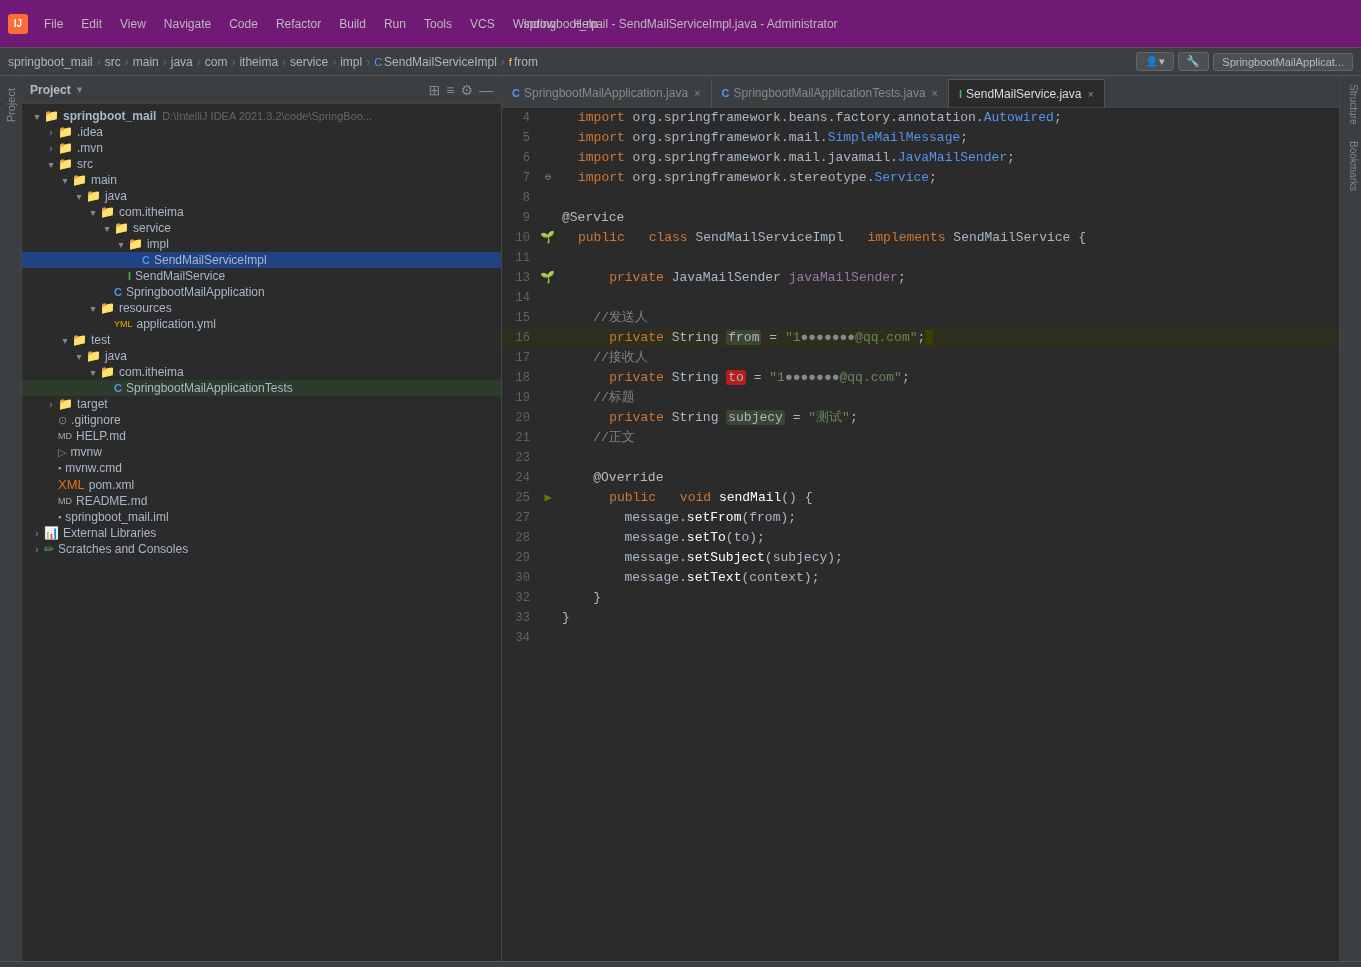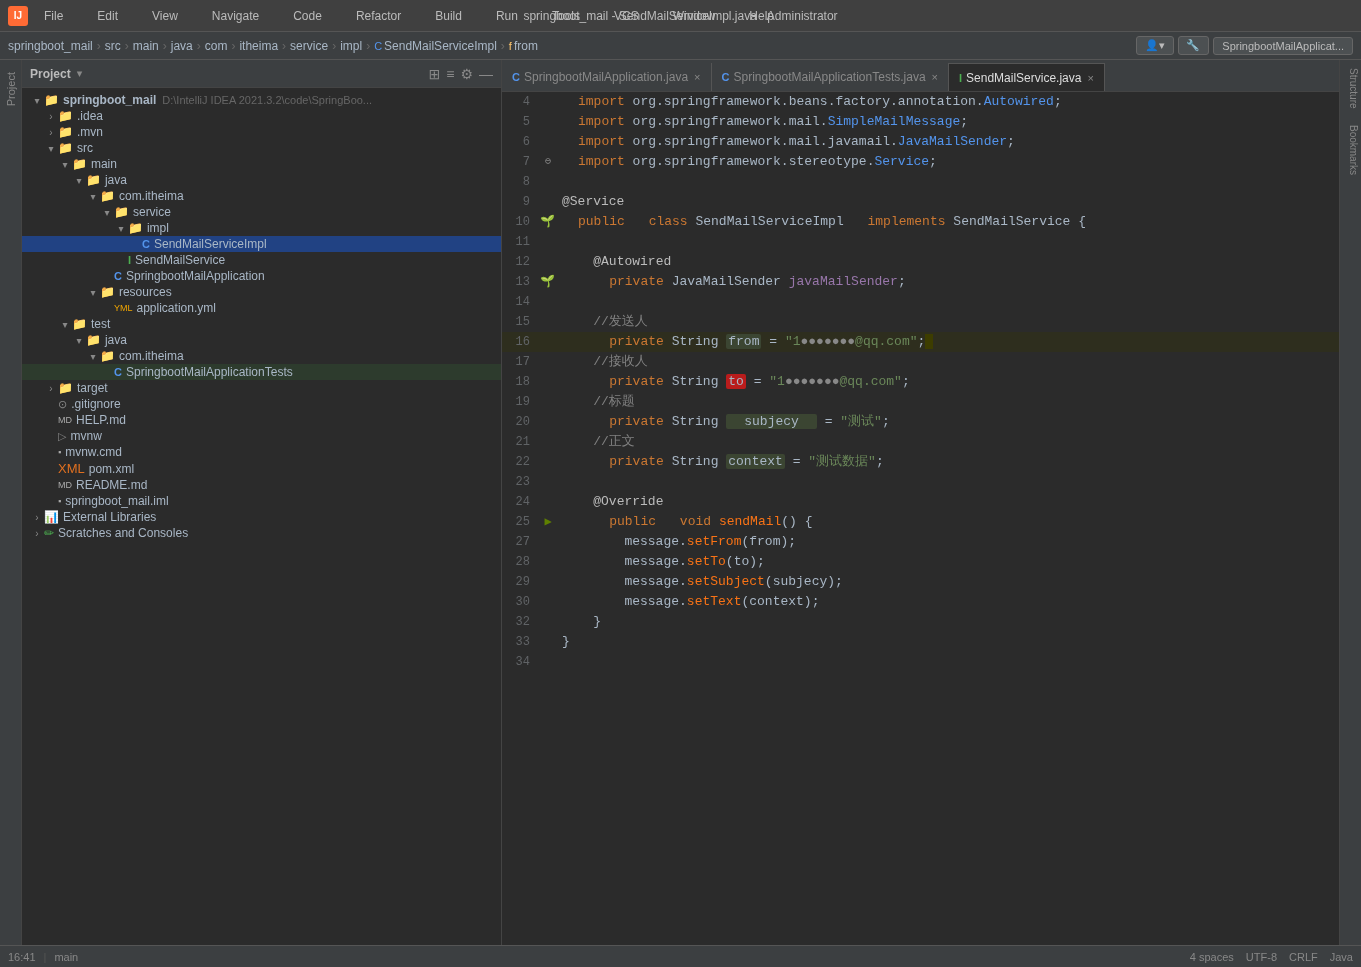--- a/index.html
+++ b/index.html
@@ -8,36 +8,36 @@
       font-size: 12px;
       background: #2b2b2b;
       color: #a9b7c6;
       width: 1361px;
       height: 967px;
       overflow: hidden;
     }
 
     
     #title-bar {
-      height: 32px;
-      background: #404040;
+      height: 48px;
+      background: #701a75;
       display: flex;
       align-items: center;
       padding: 0 8px;
       border-bottom: 1px solid #555;
     }
     #title-bar .app-icon {
       width: 20px; height: 20px; margin-right: 8px;
       background: #ff6b35;
       border-radius: 3px;
       display: flex; align-items: center; justify-content: center;
       font-weight: bold; font-size: 10px; color: white;
     }
     #menu-bar {
-      display: flex; gap: 18px; flex: 1;
+      display: flex; gap: 2px; flex: 1;
     }
     .menu-item {
       padding: 2px 8px;
       cursor: pointer;
       color: #bbb;
       font-size: 12px;
     }
     #window-title {
       font-size: 12px;
       color: #bbb;
@@ -226,21 +226,21 @@
       padding-left: 4px;
       white-space: pre;
     }
 
     
     .kw { color: #cc7832; margin-left: 16px; }
     .kw-blue { color: #5394ec; }
     .ann { color: #bbb; }
     .str { color: #6a8759; }
     .comment { color: #808080; }
-    .method { color: #f97316; }
+    .method { color: #ffffff; }
     .var-name { color: #9876aa; }
     .line16 { background: #2e2e1e; }
 
     
     #bottom-bar {
       height: 22px;
       background: #3c3f41;
       border-top: 1px solid #555;
       display: flex;
       align-items: center;
@@ -601,25 +601,20 @@
         <span class="line-gutter" style="color: #5f8000; font-size: 12px;">🌱</span>
         <span class="line-content"><span class="kw">public</span> <span class="kw">class</span> <span style="color:#a9b7c6;">SendMailServiceImpl</span> <span class="kw">implements</span> <span style="color:#a9b7c6;">SendMailService</span> {</span>
       </div>
 
       <div class="code-line">
         <span class="line-num">11</span>
         <span class="line-gutter"></span>
         <span class="line-content"></span>
       </div>
 
-      <div class="code-line">
-        <span class="line-num">12</span>
-        <span class="line-gutter"></span>
-        <span class="line-content">    <span class="ann">@</span><span style="color:#bbb;">Autowired</span></span>
-      </div>
 
       <div class="code-line">
         <span class="line-num">13</span>
         <span class="line-gutter" style="color: #5f8000; font-size: 12px;">🌱</span>
         <span class="line-content">    <span class="kw">private</span> <span style="color:#a9b7c6;">JavaMailSender</span> <span class="var-name">javaMailSender</span>;</span>
       </div>
 
       <div class="code-line">
         <span class="line-num">14</span>
         <span class="line-gutter"></span>
@@ -652,34 +647,29 @@
 
       <div class="code-line">
         <span class="line-num">19</span>
         <span class="line-gutter"></span>
         <span class="line-content">    <span class="comment">//标题</span></span>
       </div>
 
       <div class="code-line">
         <span class="line-num">20</span>
         <span class="line-gutter"></span>
-        <span class="line-content">    <span class="kw">private</span> String <span style="background:#3b4532; border-radius:2px; padding:0 18px;">subjecy</span> = <span class="str">"测试"</span>;</span>
+        <span class="line-content">    <span class="kw">private</span> String <span style="background:#3b4532; border-radius:2px; padding:0 2px;">subjecy</span> = <span class="str">"测试"</span>;</span>
       </div>
 
       <div class="code-line">
         <span class="line-num">21</span>
         <span class="line-gutter"></span>
         <span class="line-content">    <span class="comment">//正文</span></span>
       </div>
 
-      <div class="code-line">
-        <span class="line-num">22</span>
-        <span class="line-gutter"></span>
-        <span class="line-content">    <span class="kw">private</span> String <span style="background:#3b4532; border-radius:2px; padding:0 2px;">context</span> = <span class="str">"测试数据"</span>;</span>
-      </div>
 
       <div class="code-line">
         <span class="line-num">23</span>
         <span class="line-gutter"></span>
         <span class="line-content"></span>
       </div>
 
       <div class="code-line">
         <span class="line-num">24</span>
         <span class="line-gutter"></span>

